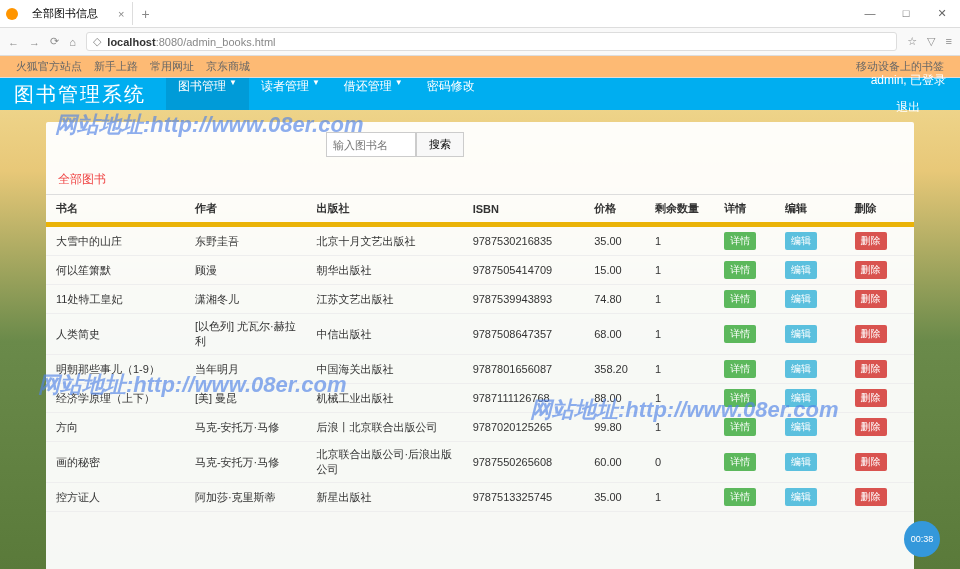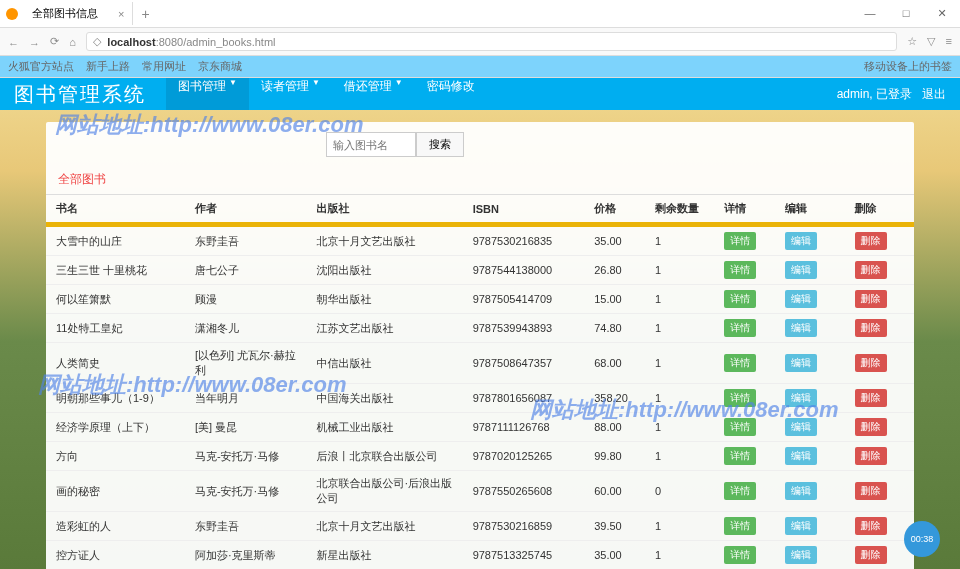--- a/index.html
+++ b/index.html
@@ -12,29 +12,29 @@
     .newtab { padding: 0 8px; color: #888; font-size: 14px; }
     .win-controls { margin-left: auto; display: flex; }
     .win-btn { width: 36px; text-align: center; font-size: 11px; color: #666; }
     
     .urlbar { height: 28px; background: #f9f9f9; display: flex; align-items: center; padding: 0 8px; gap: 10px; border-bottom: 1px solid #ddd; font-size: 11px; color: #888; }
     .url-input { flex: 1; display: flex; align-items: center; background: #fff; border: 1px solid #ddd; border-radius: 3px; padding: 2px 6px; }
     .url-text { color: #333; }
     .url-text .host { color: #888; }
     .urlbar .right { display: flex; gap: 10px; }
     
-    .bookmarks { height: 22px; background: #7dd3fc; display: flex; align-items: center; padding: 0 8px; gap: 12px; border-bottom: 1px solid #ddd; font-size: 11px; color: #666; }
+    .bookmarks { height: 22px; background: #fdba74; display: flex; align-items: center; padding: 0 16px; gap: 12px; border-bottom: 1px solid #ddd; font-size: 11px; color: #666; }
     .bookmarks .right { margin-left: auto; }
     
     .navbar { height: 32px; background: #00aef0; display: flex; align-items: center; color: #fff; padding: 0 14px; font-size: 12px; }
     .brand { font-size: 20px; font-family: "KaiTi", serif; margin-right: 20px; letter-spacing: 2px; }
     .nav-item { padding: 0 12px; display: flex; height: 100%; cursor: pointer; }
     .nav-item.active { background: #009bd8; }
     .caret { font-size: 8px; margin-left: 3px; }
-    .nav-right { margin-left: auto; display: flex; align-items: center; gap: 10px; }
+    .nav-right { margin-left: auto; display: flex; align-items: center; gap: 10px; flex-direction: column; }
     
     .content { background: rgba(255,255,255,0.95); margin: 12px 46px; border-radius: 2px; padding: 0; height: 525px; overflow: hidden; position: relative; }
     .search-row { padding: 10px 10px 8px 280px; display: flex; gap: 0; }
     .search-input { width: 90px; padding: 4px 6px; border: 1px solid #ccc; font-size: 11px; }
     .search-btn { padding: 4px 12px; border: 1px solid #ccc; background: #f8f8f8; font-size: 11px; cursor: pointer; }
     .section-title { padding: 6px 12px; font-size: 12px; color: #ef4444; }
     
     table { width: 100%; border-collapse: collapse; font-size: 11px; }
     th { text-align: left; padding: 6px 10px; border-top: 1px solid #ddd; border-bottom: 5px solid #eab308; color: #333; font-weight: bold; }
     td { padding: 5px 10px; border-bottom: 1px solid #eee; color: #333; }
@@ -140,31 +140,20 @@
           <td>东野圭吾</td>
           <td>北京十月文艺出版社</td>
           <td>9787530216835</td>
           <td>35.00</td>
           <td>1</td>
           <td><span class="btn-sm btn-green">详情</span></td>
           <td><span class="btn-sm btn-blue">编辑</span></td>
           <td><span class="btn-sm btn-red">删除</span></td>
         </tr>
         <tr>
-          <td>三生三世 十里桃花</td>
-          <td>唐七公子</td>
-          <td>沈阳出版社</td>
-          <td>9787544138000</td>
-          <td>26.80</td>
-          <td>1</td>
-          <td><span class="btn-sm btn-green">详情</span></td>
-          <td><span class="btn-sm btn-blue">编辑</span></td>
-          <td><span class="btn-sm btn-red">删除</span></td>
-        </tr>
-        <tr>
           <td>何以笙箫默</td>
           <td>顾漫</td>
           <td>朝华出版社</td>
           <td>9787505414709</td>
           <td>15.00</td>
           <td>1</td>
           <td><span class="btn-sm btn-green">详情</span></td>
           <td><span class="btn-sm btn-blue">编辑</span></td>
           <td><span class="btn-sm btn-red">删除</span></td>
         </tr>
@@ -228,31 +217,20 @@
           <td>马克-安托万·马修</td>
           <td>北京联合出版公司·后浪出版公司</td>
           <td>9787550265608</td>
           <td>60.00</td>
           <td>0</td>
           <td><span class="btn-sm btn-green">详情</span></td>
           <td><span class="btn-sm btn-blue">编辑</span></td>
           <td><span class="btn-sm btn-red">删除</span></td>
         </tr>
         <tr>
-          <td>造彩虹的人</td>
-          <td>东野圭吾</td>
-          <td>北京十月文艺出版社</td>
-          <td>9787530216859</td>
-          <td>39.50</td>
-          <td>1</td>
-          <td><span class="btn-sm btn-green">详情</span></td>
-          <td><span class="btn-sm btn-blue">编辑</span></td>
-          <td><span class="btn-sm btn-red">删除</span></td>
-        </tr>
-        <tr>
           <td>控方证人</td>
           <td>阿加莎·克里斯蒂</td>
           <td>新星出版社</td>
           <td>9787513325745</td>
           <td>35.00</td>
           <td>1</td>
           <td><span class="btn-sm btn-green">详情</span></td>
           <td><span class="btn-sm btn-blue">编辑</span></td>
           <td><span class="btn-sm btn-red">删除</span></td>
         </tr>

